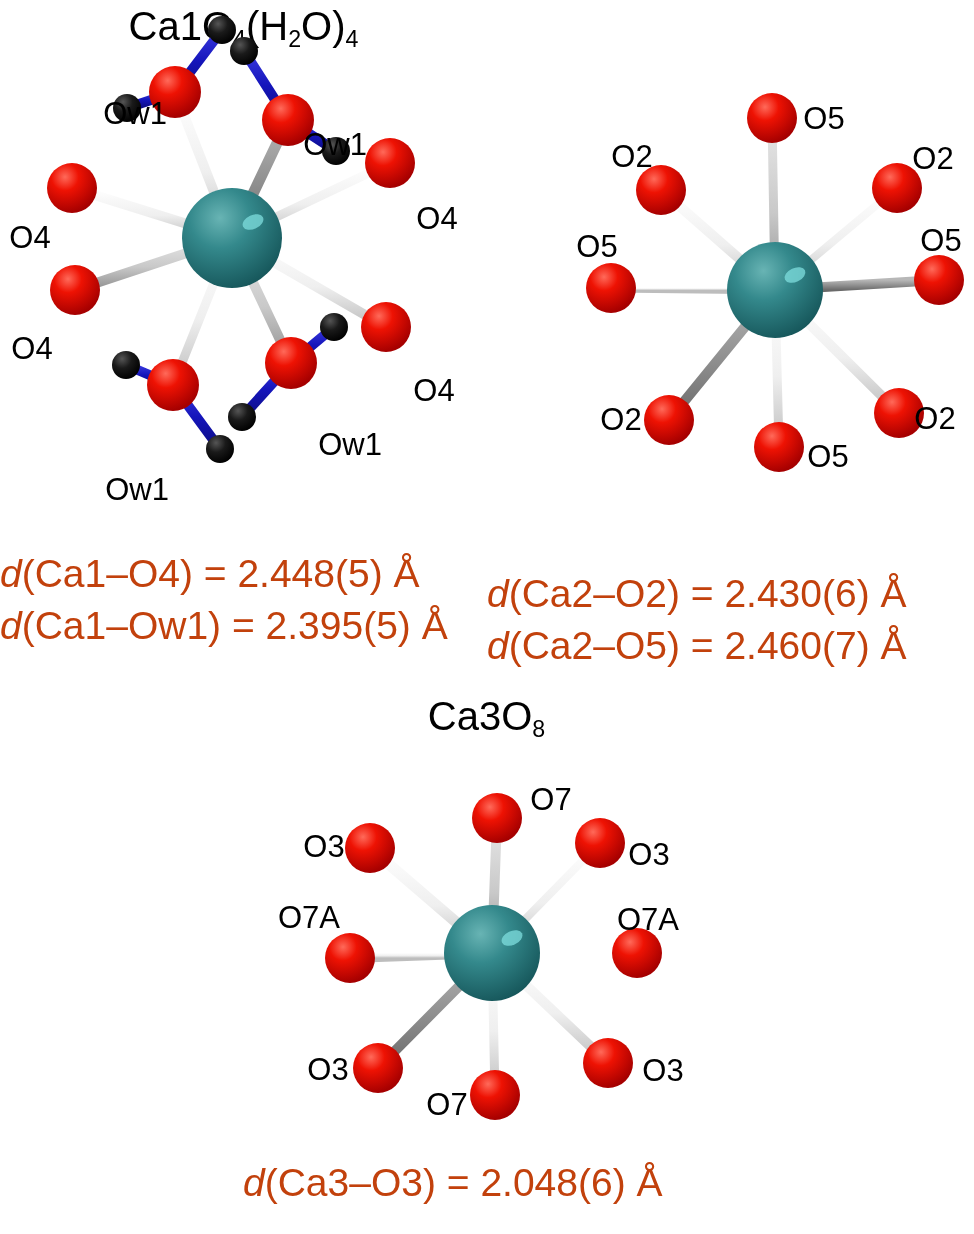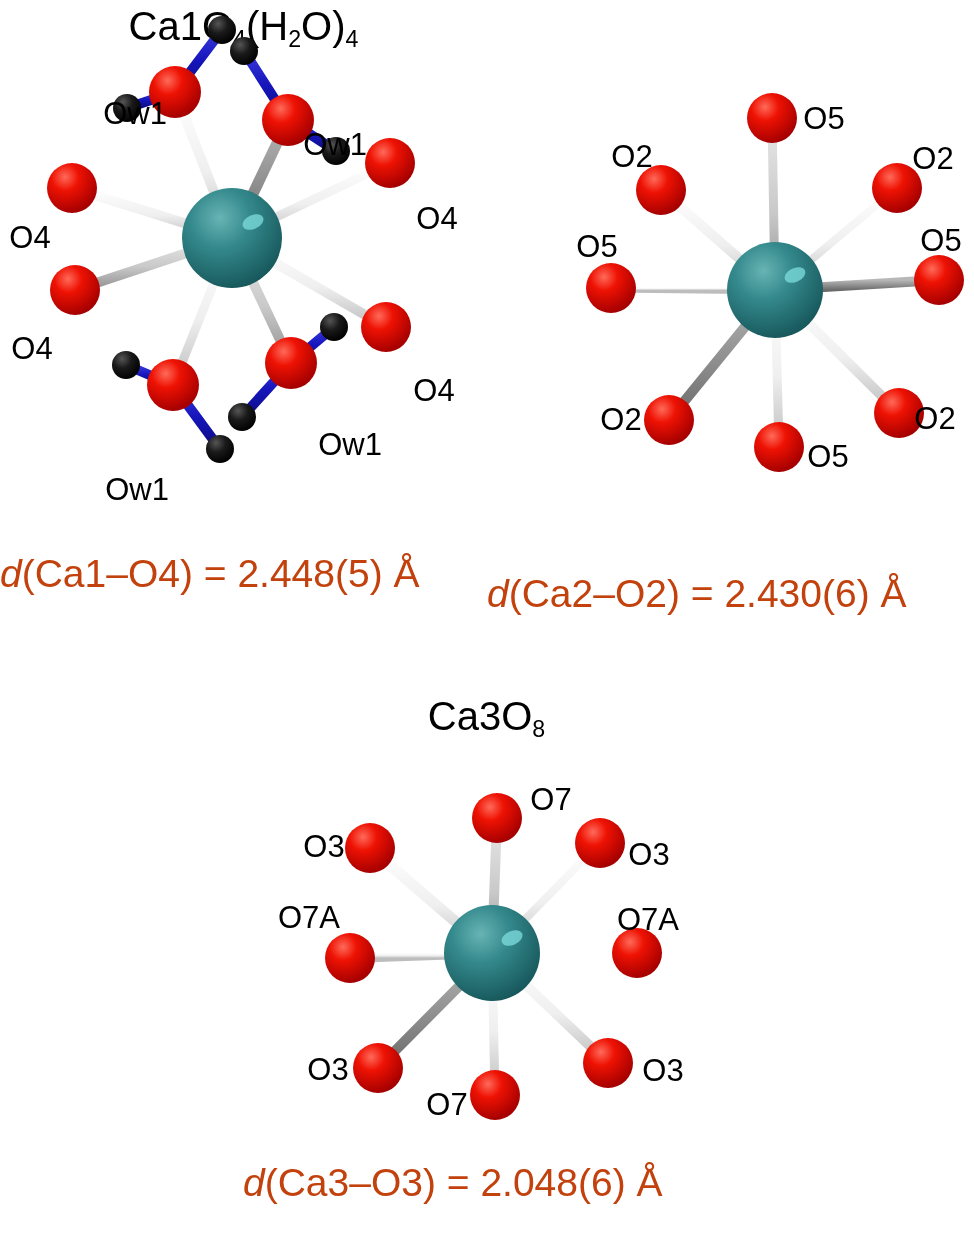--- a/index.html
+++ b/index.html
@@ -170,20 +170,23 @@
   <div class="atom-label" style="left:434px; top:390px;">O4</div>
   <div class="atom-label" style="left:135px; top:113px;">Ow1</div>
   <div class="atom-label" style="left:335px; top:144px;">Ow1</div>
   <div class="atom-label" style="left:137px; top:489px;">Ow1</div>
   <div class="atom-label" style="left:350px; top:444px;">Ow1</div>
 
   <div class="caption" style="top:548px;">
     <div>
       <span class="d-italic">d</span><span>(Ca1–O4) = 2.448(5) Å</span>
     </div>
+    <div>
+      <span class="d-italic">d</span><span>(Ca1–Ow1) = 2.395(5) Å</span>
+    </div>
   </div>
 </div>
 
 <div class="panel" style="left:487px; top:0px; width:487px; height:660px;">
 
 
   <div class="stage">
     <svg width="487" height="530" viewBox="0 0 487 530">
       <defs>
         <radialGradient id="caGrad2" cx="38%" cy="30%" r="72%">
@@ -248,20 +251,23 @@
   <div class="atom-label" style="left:110px; top:246px;">O5</div>
   <div class="atom-label" style="left:454px; top:240px;">O5</div>
   <div class="atom-label" style="left:134px; top:419px;">O2</div>
   <div class="atom-label" style="left:448px; top:418px;">O2</div>
   <div class="atom-label" style="left:341px; top:456px;">O5</div>
 
   <div class="caption" style="top:568px;">
     <div>
       <span class="d-italic">d</span><span>(Ca2–O2) = 2.430(6) Å</span>
     </div>
+    <div>
+      <span class="d-italic">d</span><span>(Ca2–O5) = 2.460(7) Å</span>
+    </div>
   </div>
 </div>
 
 <div class="panel" style="left:243px; top:672px; width:487px; height:562px;margin-top:18px;">
 
   <div class="panel-title" style="top:4px;">
     <span>Ca3O</span><sub>8</sub>
   </div>
 
   <div class="stage">

